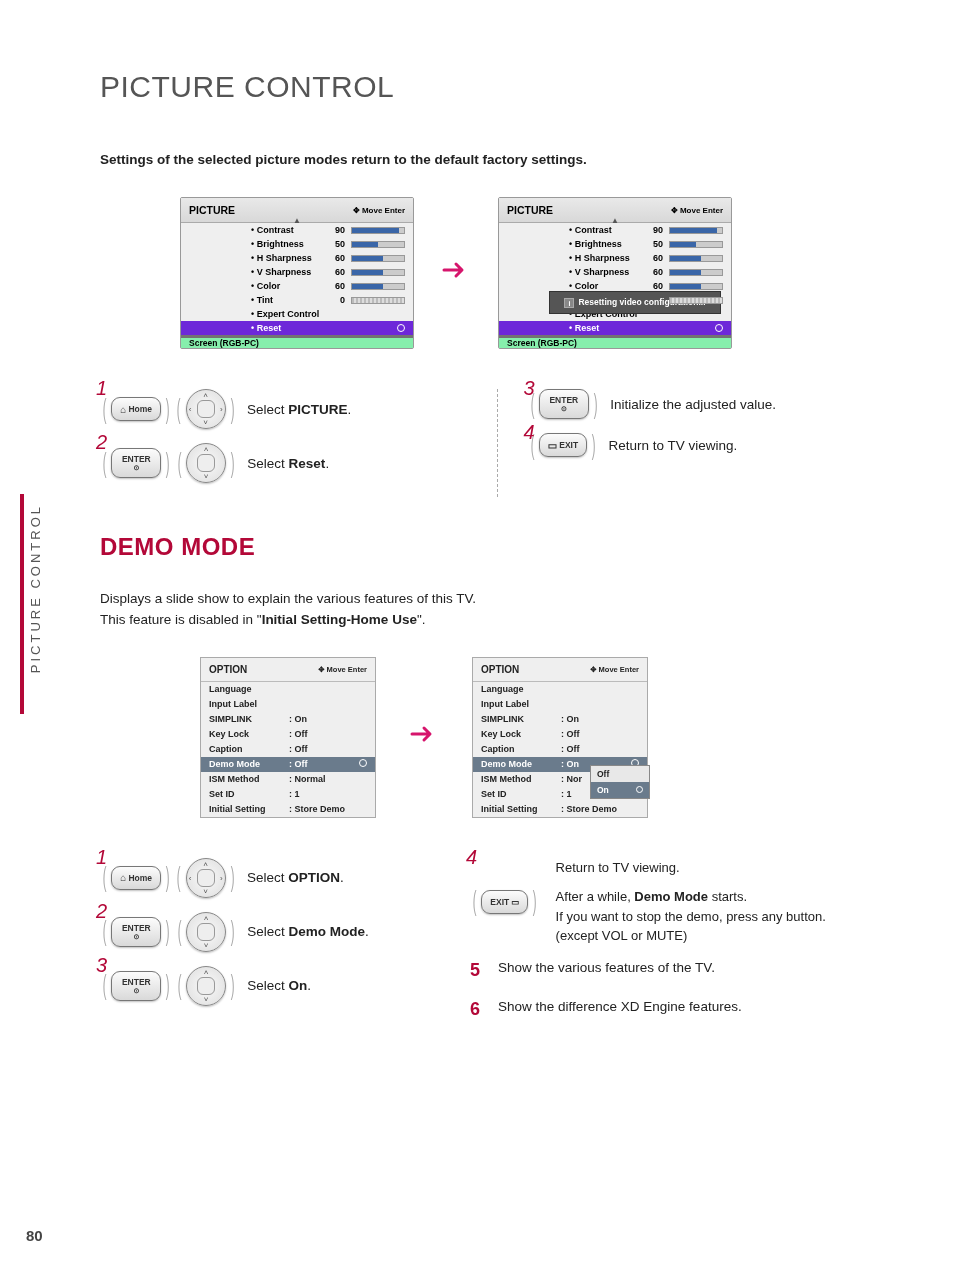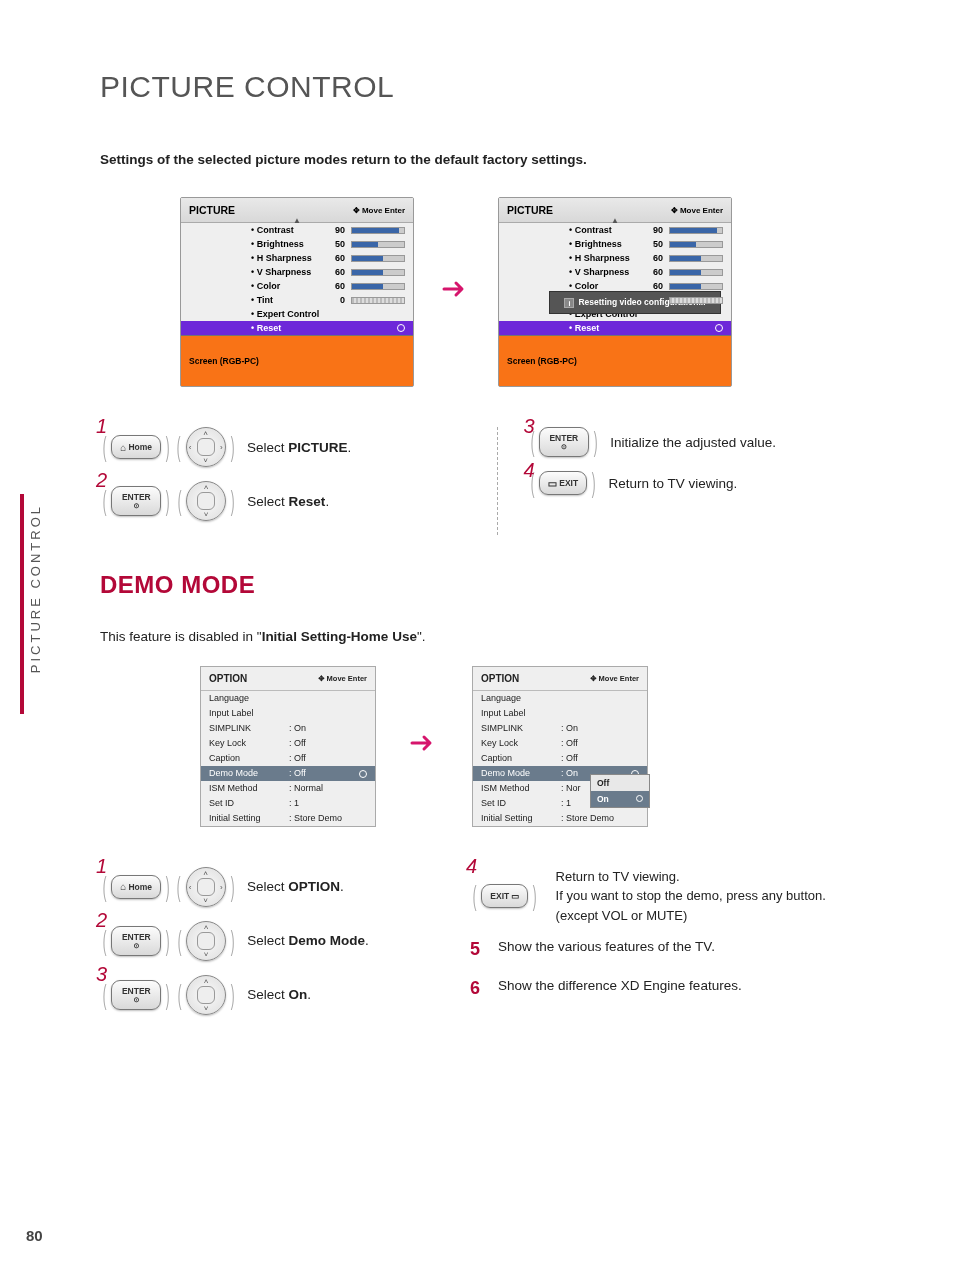--- a/index.html
+++ b/index.html
@@ -21,33 +21,33 @@
   .osd-head .t { font-weight: 700; font-size: 10.5px; }
   .osd-head .h { font-size: 8px; font-weight: 600; }
   .osd-body { position: relative; }
   .osd-rowline { display: flex; align-items: center; padding: 2px 8px 2px 70px; gap: 6px; }
   .osd-rowline.sel { background: #6d28d9; color: #fff; }
   .osd-rowline .lbl { flex: 0 0 70px; font-weight: 600; }
   .osd-rowline .val { flex: 0 0 18px; text-align: right; font-weight: 600; }
   .bar { flex: 1; height: 7px; background: #ccc; position: relative; border: 1px solid #999; }
   .bar .fill { position: absolute; top:0; bottom:0; left:0; background: #3a66a8; }
   .bar.tint { background: repeating-linear-gradient(90deg,#bbb 0 2px,#ddd 2px 4px); }
-  .osd-foot { font-size: 8.5px; font-weight: 700; padding: 20px 8px; background: #f97316; border-top: 1px solid #737373; }
+  .osd-foot { font-size: 8.5px; font-weight: 700; padding: 0 8px; background: #86efac; border-top: 3px solid #737373; }
   .osd-rowline .dot { width:8px;height:8px;border:1px solid #fff;border-radius:50%;margin-left:auto; }
   .osd-scroll-indicator { position:absolute; top:-7px; left:50%; transform:translateX(-50%); font-size:8px; color:#555; }
 
   .popup-banner { position:absolute; left:50px; right:10px; top:68px; background:#555; color:#fff; font-size:8.5px; font-weight:600; padding:5px 6px; text-align:center; border:1px solid #333; }
   .popup-icon { display:inline-block; width:10px; height:10px; background:#888; border:1px solid #aaa; margin-right:4px; vertical-align:middle; font-size:7px; line-height:10px; text-align:center; }
 
   
   .osd2 { width: 176px; border: 1px solid #aaa; background: #efefef; font-size: 9px; }
   .osd2-head { display:flex; justify-content:space-between; align-items:center; padding:6px 8px; border-bottom:1px solid #bbb; }
   .osd2-head .t{ font-weight:700; font-size:10px;}
   .osd2-head .h{ font-size:7.5px; font-weight:600;}
-  .osd2-row { display:flex; padding:2.5px 8px; font-weight:400;align-items:flex-end; }
+  .osd2-row { display:flex; padding:2.5px 8px; font-weight:700; }
   .osd2-row .lbl{ flex:0 0 80px;}
   .osd2-row .val{ flex:1;}
   .osd2-row.sel{ background:#6a7b8c; color:#fff; }
   .osd2-row .dot{ width:8px;height:8px;border:1px solid #fff;border-radius:50%;margin-left:auto;}
   .osd2-sub { position:absolute; right:-2px; top:108px; width:60px; background:#e8e8e8; border:1px solid #888; font-size:8.5px; }
   .osd2-sub-row{ padding:3px 6px; font-weight:600;}
   .osd2-sub-row.sel{ background:#6a7b8c; color:#fff; display:flex; align-items:center;}
   .osd2-sub-row .dot{ width:7px;height:7px;border:1px solid #fff;border-radius:50%;margin-left:auto;}
   .osd2-wrap{ position:relative; }
 
@@ -273,21 +273,22 @@
             <span class="paren">(</span>
             <span class="btn-oval " style=""><span class="home-icon">▭</span>EXIT</span>
             <span class="paren">)</span>
           </div>
           <span class="step-text">Return to TV viewing.</span>
         </div>
       </div>
   </div>
 
   <h2 class="section-title" style="margin-top:36px;">DEMO MODE</h2>
-  <p class="body-text" style="margin-bottom:18px;">
+  <p class="body-text">Displays a slide show to explain the various features of this TV.</p>
+  <p class="body-text" style="margin-bottom:26px;">
     <span>This feature is disabled in "</span><b>Initial Setting-Home Use</b><span>".</span>
   </p>
 
   <div class="osd-row" style="margin-left:100px; gap:34px;">
     <div class="osd2">
       <div class="osd2-head">
           <span class="t">OPTION</span>
           <span class="h">✥ <span>Move    Enter</span></span>
         </div>
       <div id="osd3-body">
@@ -444,20 +445,21 @@
         <div class="btn-group">
           <span class="paren">(</span>
           <span class="btn-oval">
               <span>EXIT</span>
               <span style="margin-left:2px;">▭</span>
             </span>
           <span class="paren">)</span>
         </div>
         <div class="note-block" style="margin-left:6px;">
           <div>Return to TV viewing.</div>
+          <div style="margin-top:10px;"><span>After a while, </span><b>Demo Mode</b><span> starts.</span></div>
           <div>If you want to stop the demo, press any button.</div>
           <div>(except VOL or MUTE)</div>
         </div>
       </div>
       <div class="simple-step">
         <span class="simple-num">5</span>
         <span>Show the various features of the TV.</span>
       </div>
       <div class="simple-step">
         <span class="simple-num">6</span>

